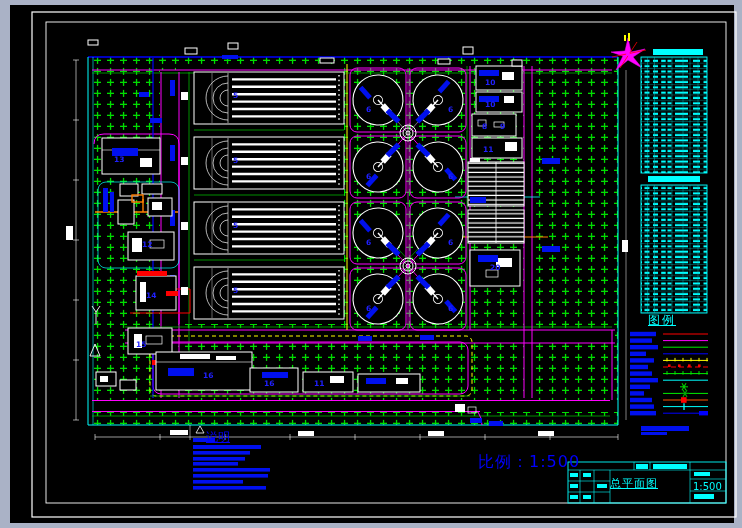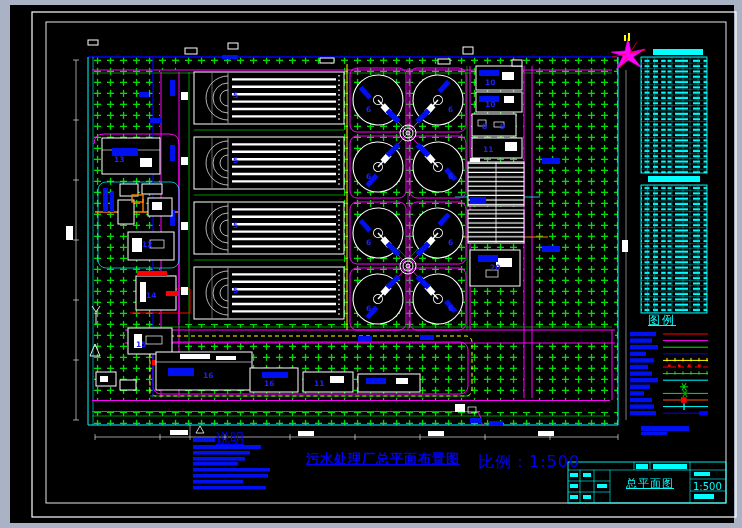--- a/index.html
+++ b/index.html
@@ -9,23 +9,23 @@
     font-family:"DejaVu Sans",sans-serif;
   }
   .stage{position:absolute;inset:0;}
   svg.plan{position:absolute;left:0;top:0;}
   .ovl{position:absolute;white-space:nowrap;line-height:1;}
   .main-title{
     left:306px;top:452px;font-size:13px;font-weight:bold;color:#0000ff;
     text-decoration:underline;letter-spacing:1px;
   }
   .scale-text{left:478px;top:454px;font-size:16px;color:#0000ff;letter-spacing:1px;}
-  .notes-title{left:216px;top:431px;font-size:14px;color:#0000ff;text-decoration:underline;}
+  .notes-title{left:206px;top:431px;font-size:12px;color:#0000ff;text-decoration:underline;}
   .legend-title{left:648px;top:314px;font-size:12px;color:#00ffff;text-decoration:underline;letter-spacing:2px;}
-  .tb-name{left:610px;top:478px;width:80px;text-align:center;font-size:11px;color:#00ffff;
+  .tb-name{left:610px;top:478px;width:80px;font-size:11px;color:#00ffff;
     text-decoration:underline;letter-spacing:1px;}
   .tb-scale{left:693px;top:482px;font-size:10px;color:#00ffff;}
   .plan-num{font:bold 7.5px "DejaVu Sans",sans-serif;fill:#2020ff;}
 </style>
 </head>
 <body>
 
 <div class="stage">
 
 <svg class="plan" width="742" height="528" viewBox="0 0 742 528">
@@ -639,20 +639,19 @@
       <rect x="570" y="495" width="8" height="4"></rect>
           <rect x="583" y="473" width="8" height="4"></rect>
       <rect x="583" y="495" width="8" height="4"></rect>
           <rect x="597" y="484" width="10" height="4"></rect>
       <rect x="694" y="472" width="16" height="4"></rect>
           <rect x="694" y="494" width="20" height="5"></rect>
     </g>
   </g>
 </svg>
 
-<span class="ovl main-title">污水处理厂总平面布置图</span>
 <span class="ovl scale-text">比例：1:500</span>
 <span class="ovl notes-title">说明</span>
 <span class="ovl legend-title">图例</span>
 <span class="ovl tb-name">总平面图</span>
 <span class="ovl tb-scale">1:500</span>
 
 </div>
 
 </body></html>

